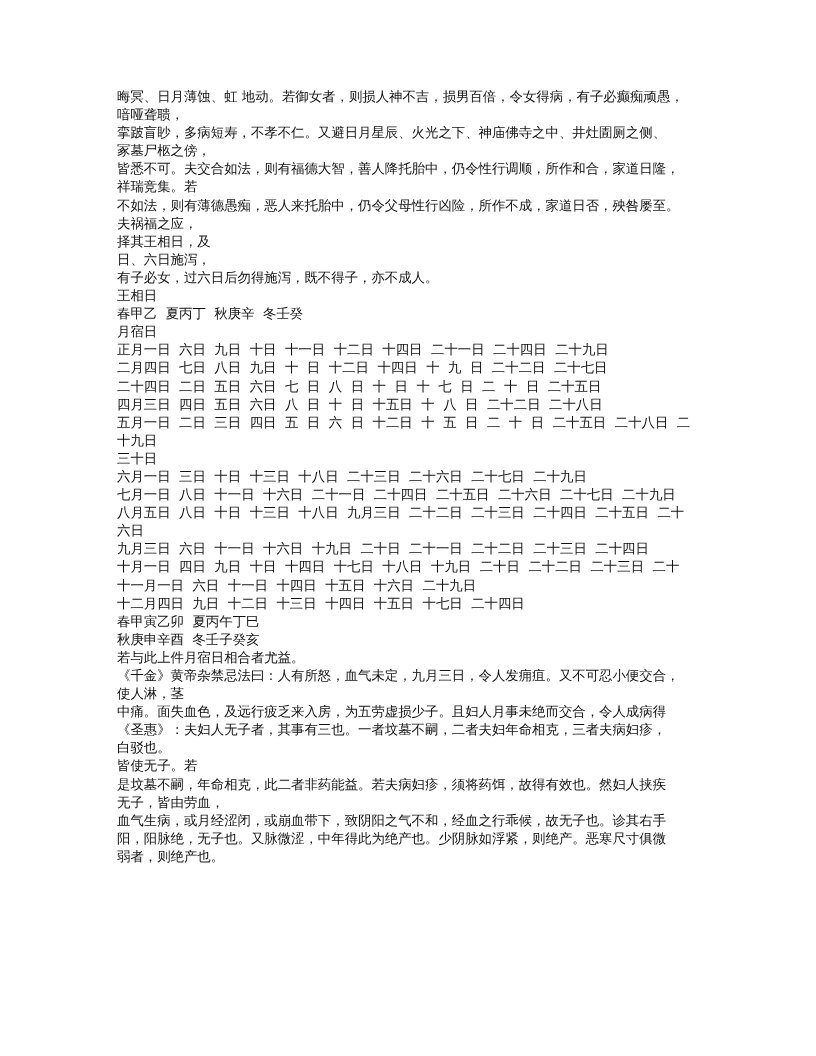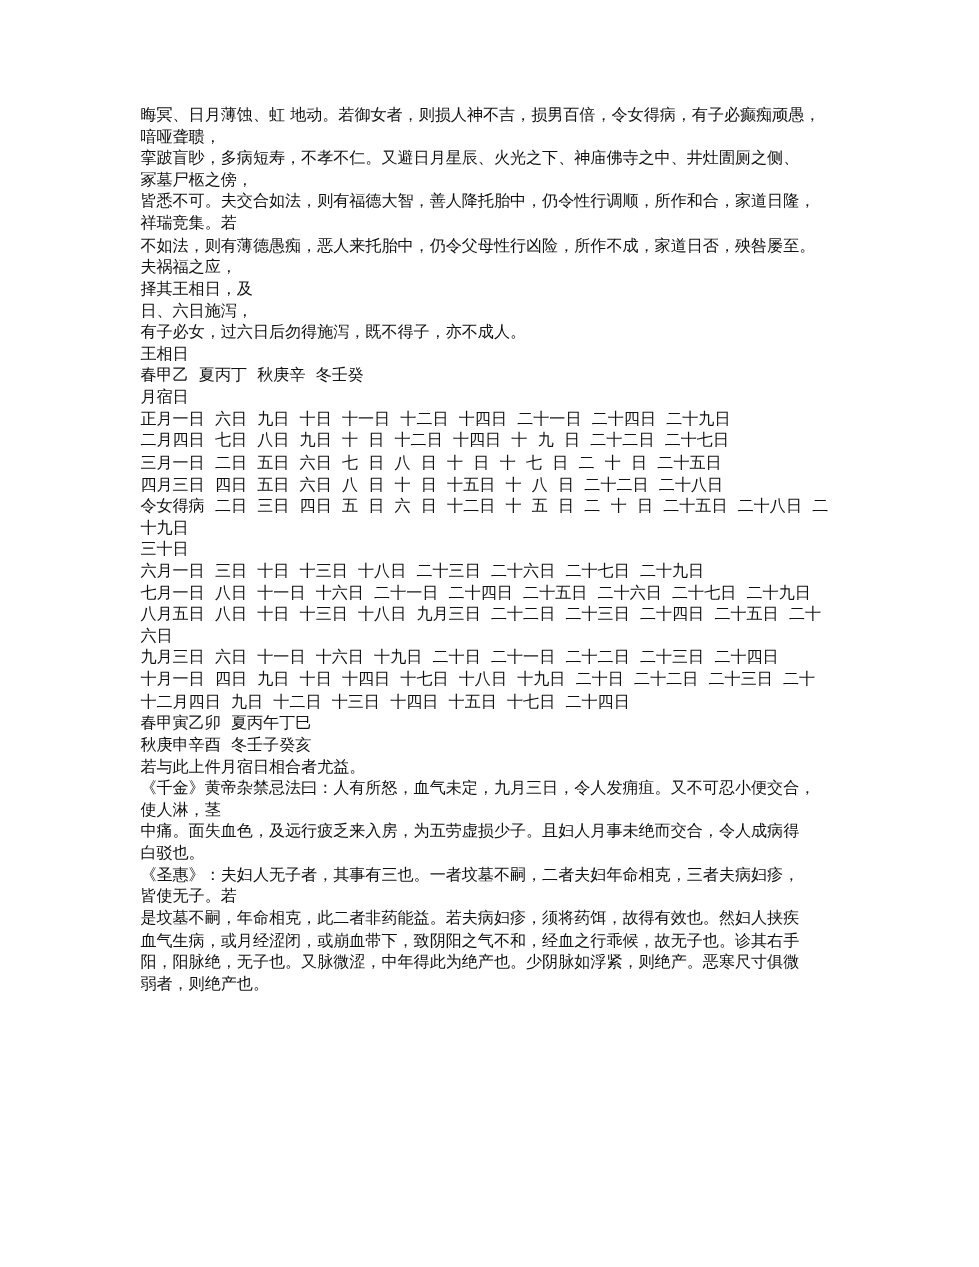--- a/index.html
+++ b/index.html
@@ -43,39 +43,41 @@
   <span class="line">不如法，则有薄德愚痴，恶人来托胎中，仍令父母性行凶险，所作不成，家道日否，殃咎屡至。</span>
   <span class="line">夫祸福之应，</span>
   <span class="line">择其王相日，及</span>
   <span class="line">日、六日施泻，</span>
   <span class="line">有子必女，过六日后勿得施泻，既不得子，亦不成人。</span>
   <span class="line">王相日</span>
   <span class="line">春甲乙  夏丙丁  秋庚辛  冬壬癸</span>
   <span class="line">月宿日</span>
   <span class="line">正月一日  六日  九日  十日  十一日  十二日  十四日  二十一日  二十四日  二十九日</span>
   <span class="line">二月四日  七日  八日  九日  十  日  十二日  十四日  十  九  日  二十二日  二十七日</span>
-  <span class="line">三月一日  二日  五日  六日  七  日  八  日  十  日  十  七  日  二  十  日  二十五日</span>
+  <span class="line">二十四日  二日  五日  六日  七  日  八  日  十  日  十  七  日  二  十  日  二十五日</span>
   <span class="line">四月三日  四日  五日  六日  八  日  十  日  十五日  十  八  日  二十二日  二十八日</span>
-  <span class="line">令女得病  二日  三日  四日  五  日  六  日  十二日  十  五  日  二  十  日  二十五日  二十八日  二</span>
+  <span class="line">五月一日  二日  三日  四日  五  日  六  日  十二日  十  五  日  二  十  日  二十五日  二十八日  二</span>
   <span class="line">十九日</span>
   <span class="line">三十日</span>
   <span class="line">六月一日  三日  十日  十三日  十八日  二十三日  二十六日  二十七日  二十九日</span>
   <span class="line">七月一日  八日  十一日  十六日  二十一日  二十四日  二十五日  二十六日  二十七日  二十九日</span>
   <span class="line">八月五日  八日  十日  十三日  十八日  九月三日  二十二日  二十三日  二十四日  二十五日  二十</span>
   <span class="line">六日</span>
   <span class="line">九月三日  六日  十一日  十六日  十九日  二十日  二十一日  二十二日  二十三日  二十四日</span>
   <span class="line">十月一日  四日  九日  十日  十四日  十七日  十八日  十九日  二十日  二十二日  二十三日  二十</span>
+  <span class="line">十一月一日  六日  十一日  十四日  十五日  十六日  二十九日</span>
   <span class="line">十二月四日  九日  十二日  十三日  十四日  十五日  十七日  二十四日</span>
   <span class="line">春甲寅乙卯  夏丙午丁巳</span>
   <span class="line">秋庚申辛酉  冬壬子癸亥</span>
   <span class="line">若与此上件月宿日相合者尤益。</span>
   <span class="line">《千金》黄帝杂禁忌法曰：人有所怒，血气未定，九月三日，令人发痈疽。又不可忍小便交合，</span>
   <span class="line">使人淋，茎</span>
   <span class="line">中痛。面失血色，及远行疲乏来入房，为五劳虚损少子。且妇人月事未绝而交合，令人成病得</span>
+  <span class="line">《圣惠》：夫妇人无子者，其事有三也。一者坟墓不嗣，二者夫妇年命相克，三者夫病妇疹，</span>
   <span class="line">白驳也。</span>
-  <span class="line">《圣惠》：夫妇人无子者，其事有三也。一者坟墓不嗣，二者夫妇年命相克，三者夫病妇疹，</span>
   <span class="line">皆使无子。若</span>
   <span class="line">是坟墓不嗣，年命相克，此二者非药能益。若夫病妇疹，须将药饵，故得有效也。然妇人挟疾</span>
+  <span class="line">无子，皆由劳血，</span>
   <span class="line">血气生病，或月经涩闭，或崩血带下，致阴阳之气不和，经血之行乖候，故无子也。诊其右手</span>
   <span class="line">阳，阳脉绝，无子也。又脉微涩，中年得此为绝产也。少阴脉如浮紧，则绝产。恶寒尺寸俱微</span>
   <span class="line">弱者，则绝产也。</span>
   <span class="line"></span>
 </div>
 
 </body></html>

